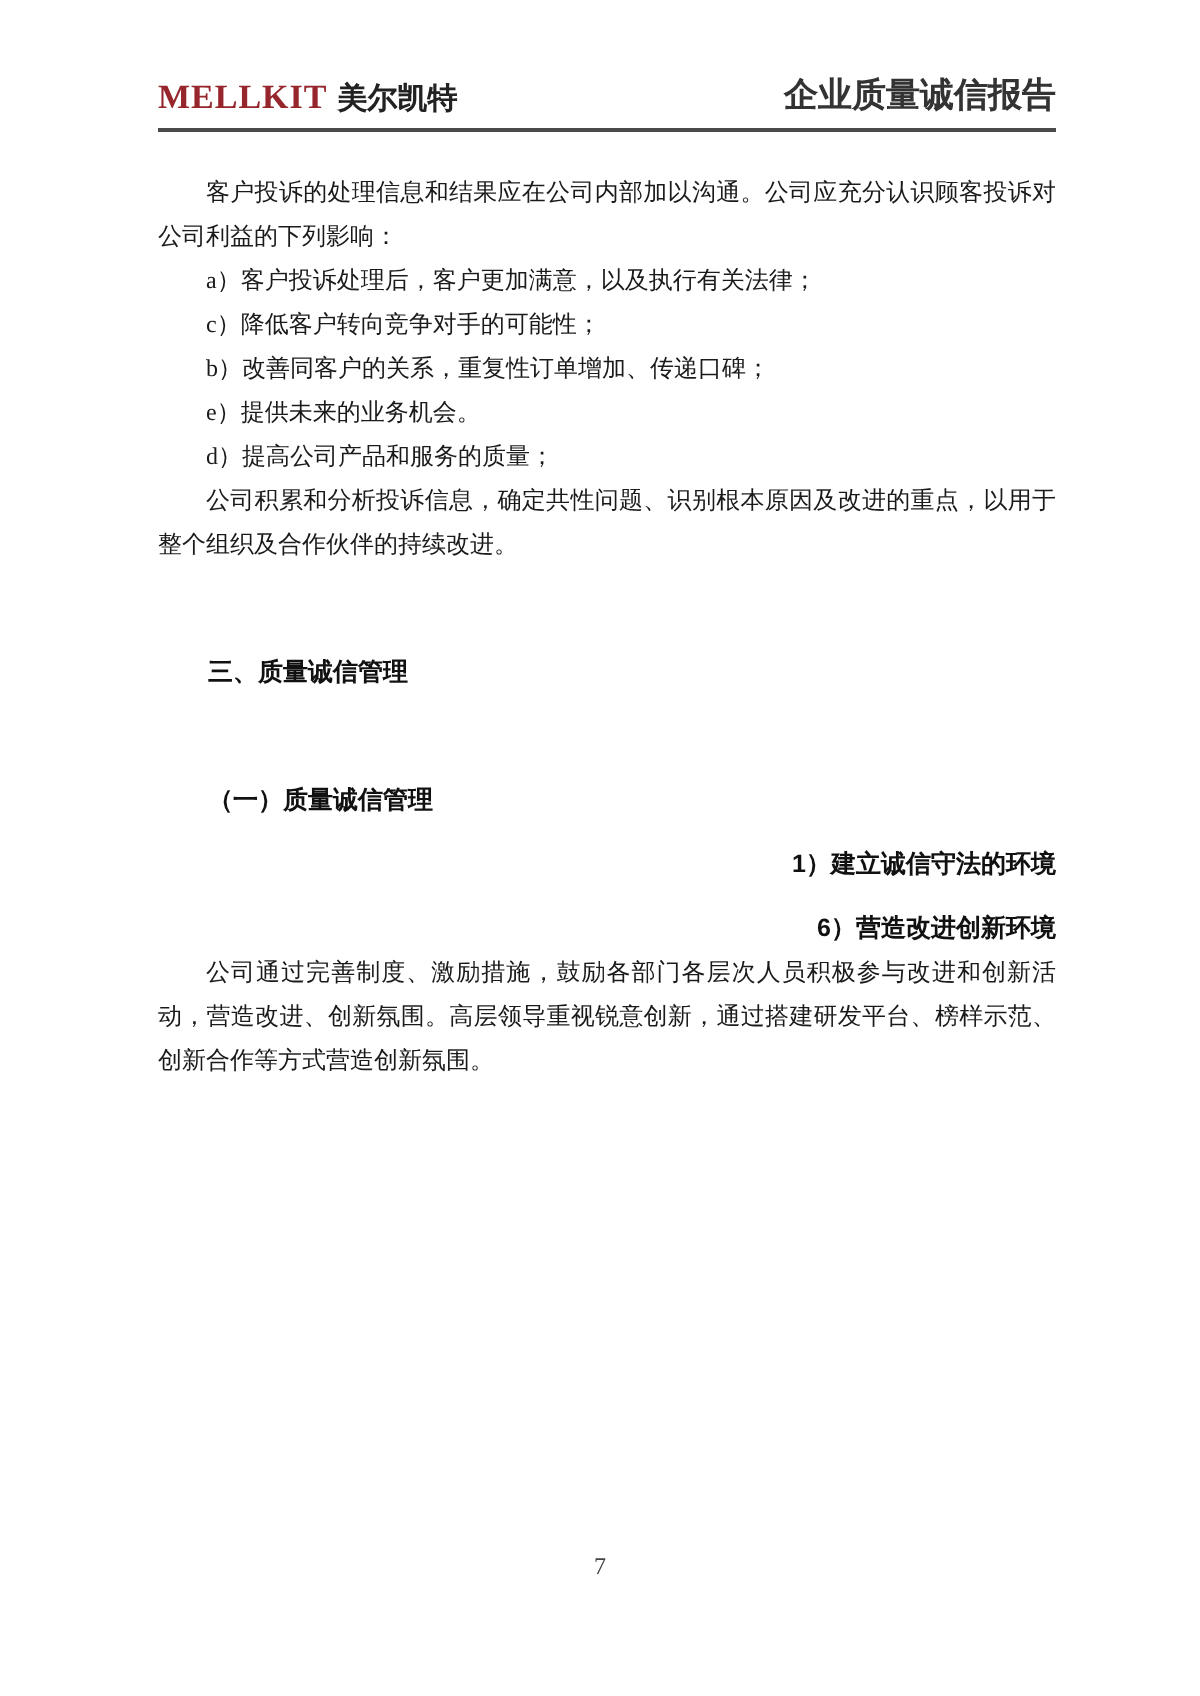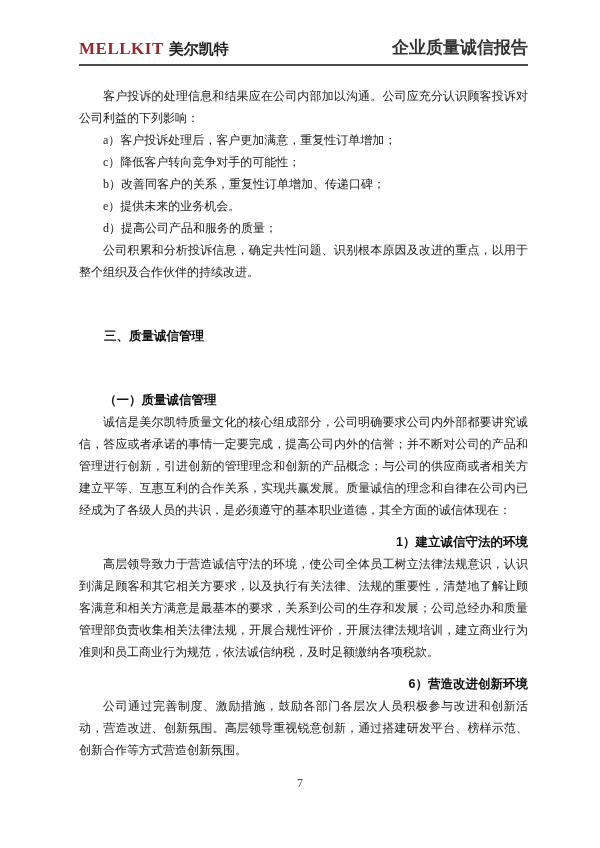--- a/index.html
+++ b/index.html
@@ -84,38 +84,36 @@
       <span class="logo-en" style="color: rgb(150, 38, 44);">MELLKIT</span><span class="logo-cn">美尔凯特</span>
     </div>
     <div class="doc-title">企业质量诚信报告</div>
   </header>
 
   <main class="body-text">
 
     <p class="para">客户投诉的处理信息和结果应在公司内部加以沟通。公司应充分认识顾客投诉对公司利益的下列影响：</p>
 
     <div>
-      <p class="list-item">a）客户投诉处理后，客户更加满意，重复性订单增加；</p>
+      <p class="list-item">a）客户投诉处理后，客户更加满意，以及执行有关法律；</p>
       <p class="list-item">c）降低客户转向竞争对手的可能性；</p>
       <p class="list-item">b）改善同客户的关系，重复性订单增加、传递口碑；</p>
       <p class="list-item">e）提供未来的业务机会。</p>
       <p class="list-item">d）提高公司产品和服务的质量；</p>
     </div>
 
     <p class="para">公司积累和分析投诉信息，确定共性问题、识别根本原因及改进的重点，以用于整个组织及合作伙伴的持续改进。</p>
 
     <h2 class="sec-heading mt13">三、质量诚信管理</h2>
 
     <h3 class="sec-heading">（一）质量诚信管理</h3>
 
-    <p class="para">诚信是美尔凯特质量文化的核心组成部分，公司明确要求公司内外部都要讲究诚信，答应或者承诺的事情一定要完成，提高公司内外的信誉；并不断对公司的产品和管理进行创新，引进创新的管理理念和创新的产品概念；与公司的供应商或者相关方建立平等、互惠互利的合作关系，实现共赢发展。质量诚信的理念和自律在公司内已经成为了各级人员的共识，是必须遵守的基本职业道德，其全方面的诚信体现在：</p>
 
     <h4 class="sec-heading mt10">1）建立诚信守法的环境</h4>
 
-    <p class="para">高层领导致力于营造诚信守法的环境，使公司全体员工树立法律法规意识，认识到满足顾客和其它相关方要求，以及执行有关法律、法规的重要性，清楚地了解让顾客满意和相关方满意是最基本的要求，关系到公司的生存和发展；公司总经办和质量管理部负责收集相关法律法规，开展合规性评价，开展法律法规培训，建立商业行为准则和员工商业行为规范，依法诚信纳税，及时足额缴纳各项税款。</p>
 
     <h4 class="sec-heading mt10">6）营造改进创新环境</h4>
 
     <p class="para">公司通过完善制度、激励措施，鼓励各部门各层次人员积极参与改进和创新活动，营造改进、创新氛围。高层领导重视锐意创新，通过搭建研发平台、榜样示范、创新合作等方式营造创新氛围。</p>
 
 
   </main>
 
   <footer class="page-footer">
     <span>7</span>

